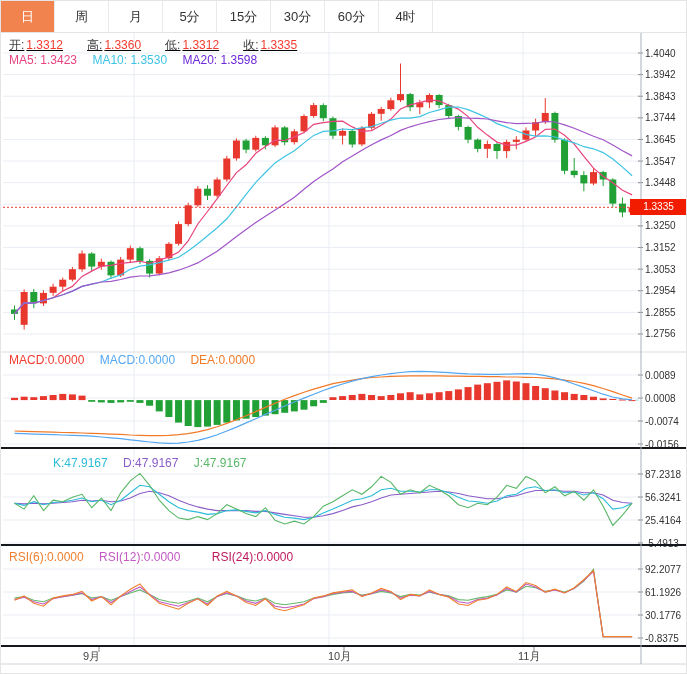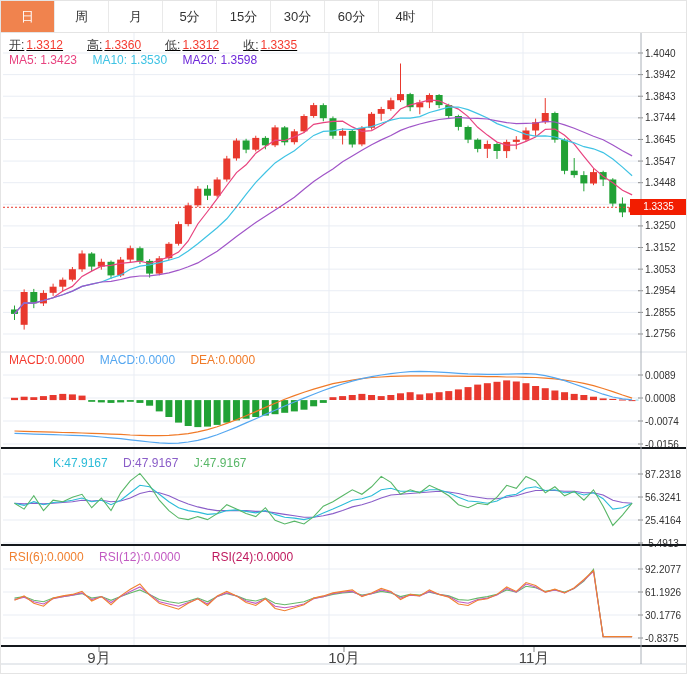--- a/index.html
+++ b/index.html
@@ -11,21 +11,21 @@
   .row{position:absolute;left:8px;font-size:12px;white-space:nowrap;z-index:4;}
   .row span{margin-right:12px;}
   .pair .lbl{color:#3c3c3c;margin-right:2px;}
   .pair .val{color:#f43b30;margin-right:12px;}
   .pair{margin-right:0;text-decoration:underline;}
   .c-ma5{color:#e8437f;}.c-ma10{color:#3fc3e4;text-align:right;}.c-ma20{color:#6d28d9;}
   .c-macd{color:#f43b30;}.c-diff{color:#55a7f0;}.c-dea{color:#f07a28;}
   .c-k{color:#2bbcd8;}.c-d{color:#8a5dc8;}.c-j{color:#58b767;}
   .c-rsi6{color:#f08030;margin-top:37px;}.c-rsi12{color:#c25ac2;}.c-rsi24{color:#be185d;margin-left:16px;}
   .tag{position:absolute;left:629px;top:198px;width:57px;height:16px;background:#f21d00;color:#fff;font-size:10px;line-height:16px;text-align:center;z-index:6;}
-  .xlab{position:absolute;top:648px;width:32px;text-align:center;font-size:15px;color:#444;z-index:4;}
+  .xlab{position:absolute;top:648px;width:32px;font-size:11px;color:#444;z-index:4;}
 </style>
 </head>
 <body>
 
 <div id="app">
 
   <div class="tabs">
     <div class="tab active">日</div>
     <div class="tab">周</div>
     <div class="tab">月</div>

